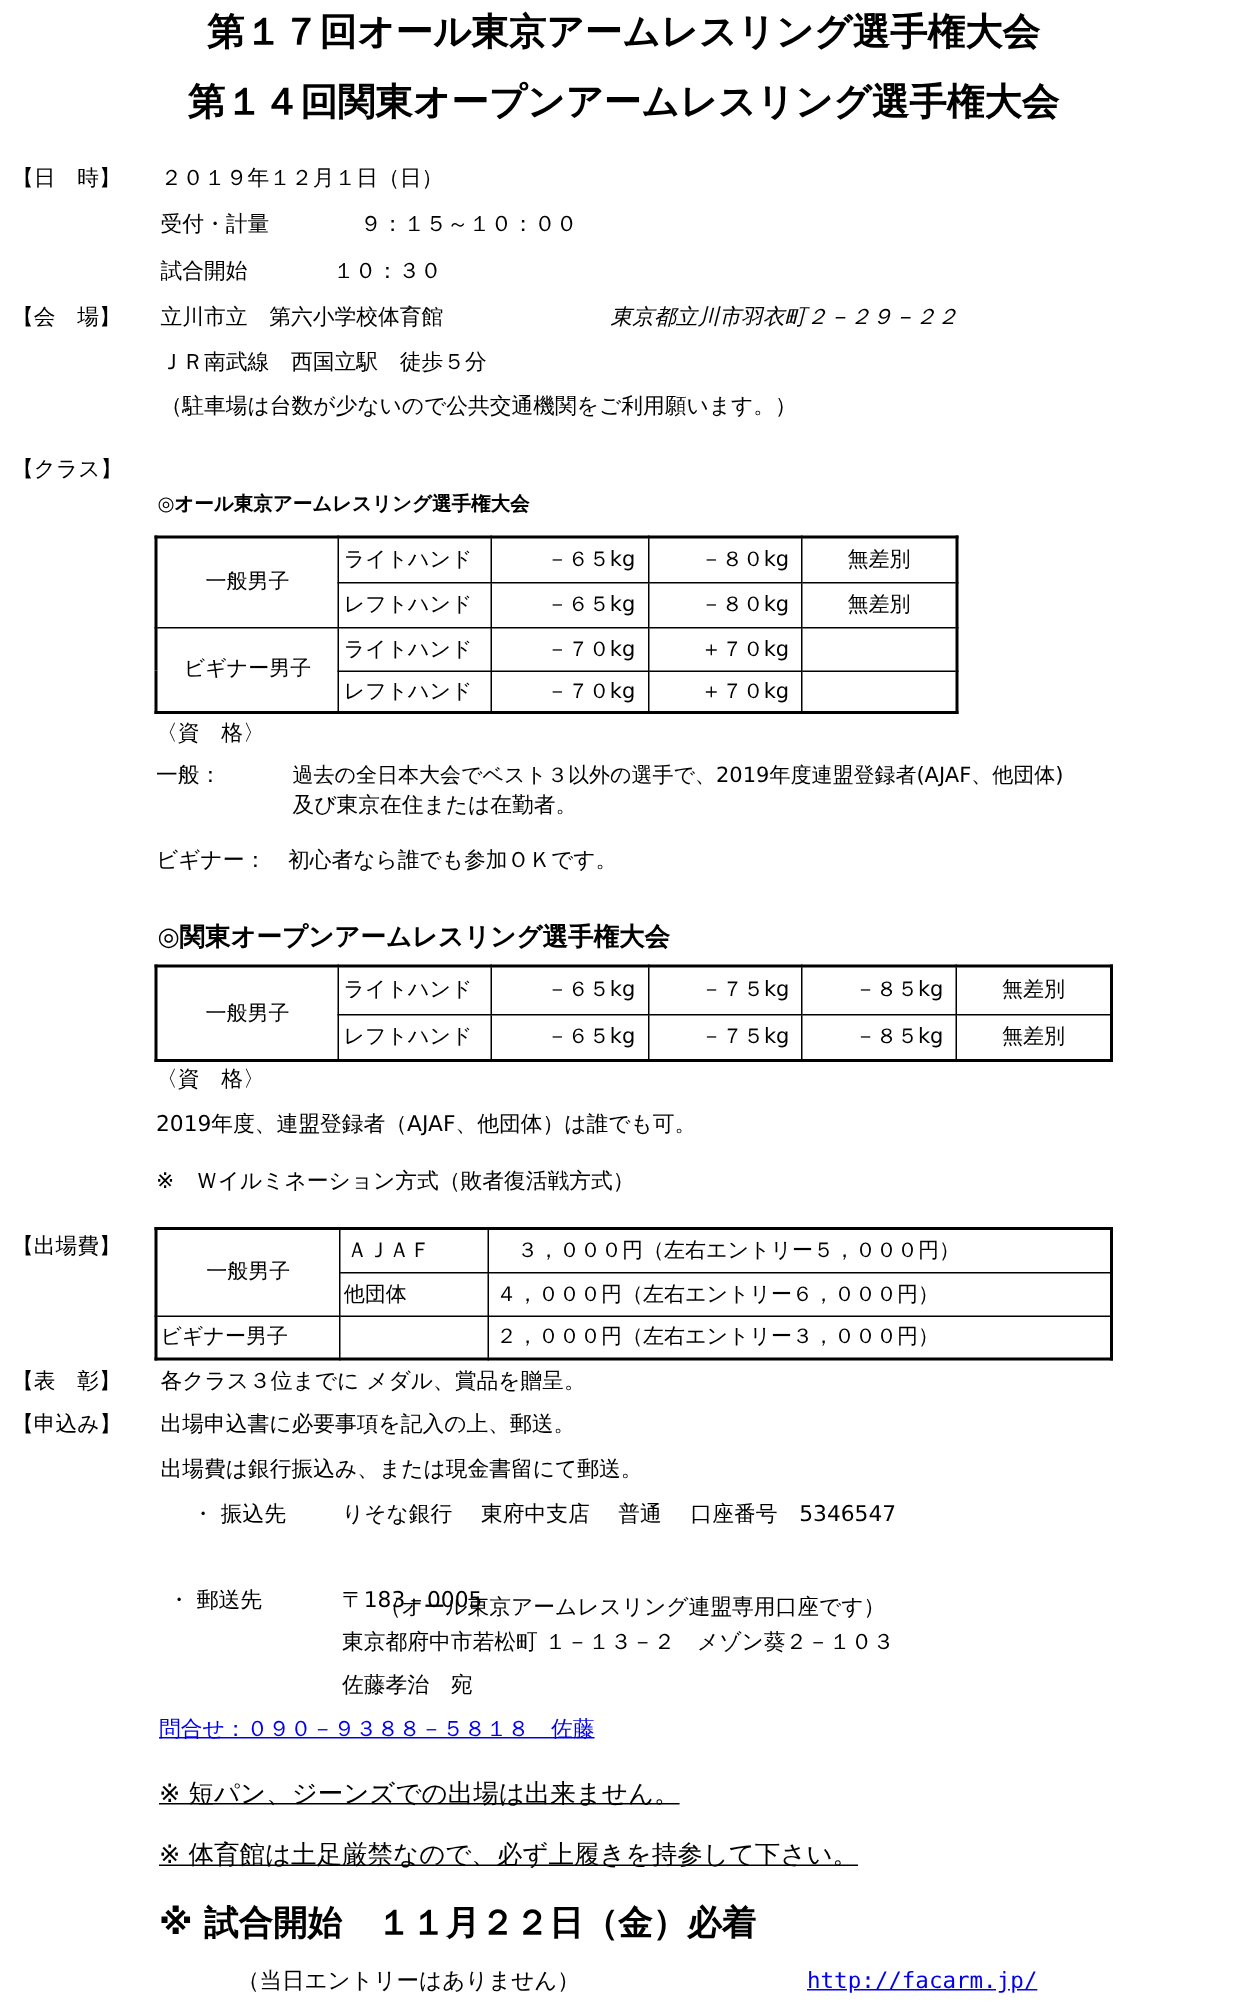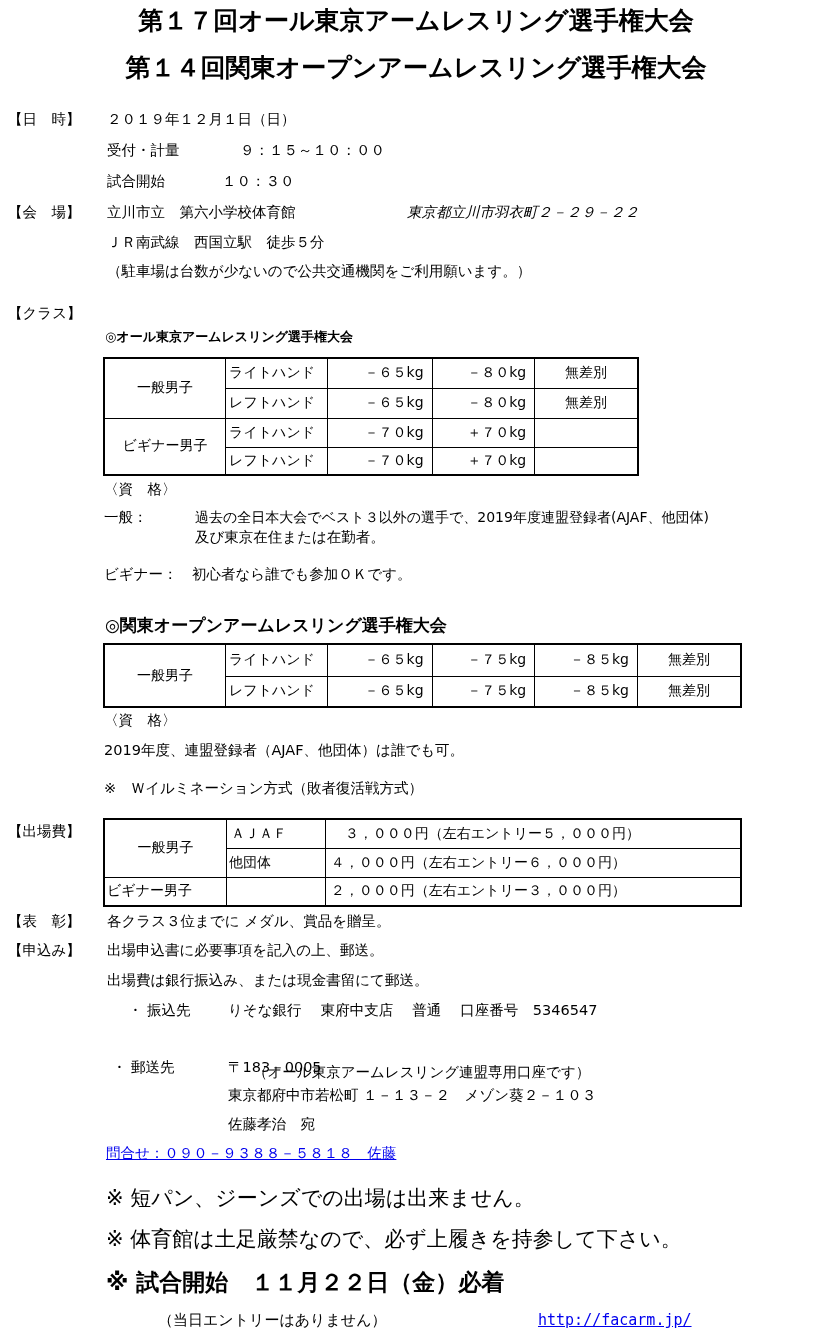--- a/index.html
+++ b/index.html
@@ -9,21 +9,21 @@
   .title { font-weight: bold; font-size: 25px; left: 0; width: 832px; text-align: center; letter-spacing: 0px; }
   .lbl { left: 8px; }
   .bold { font-weight: bold; }
   table { position: absolute; border-collapse: collapse; }
   td { border: 1.5px solid #000; padding: 0; font-size: 14px; white-space: nowrap; }
   .t-outer { border: 2.5px solid #000; }
   .c { text-align: center; }
   .r { text-align: right; padding-right: 8px; }
   .l { text-align: left; padding-left: 3px; }
   a.link { color: #0000ee; text-decoration: underline; }
-  .big { font-size: 21px; }
+  .big { font-size: 17px; text-decoration: underline; }
   .bigger { font-size: 23px; font-weight: bold; }
 </style>
 </head>
 <body>
 
 <div class="abs title" style="top:8px;">第１７回オール東京アームレスリング選手権大会</div>
 <div class="abs title" style="top:55px;">第１４回関東オープンアームレスリング選手権大会</div>
 
 <div class="abs lbl" style="top:112px;">【日　時】</div>
 <div class="abs" style="top:112px; left:107px;">２０１９年１２月１日（日）</div>

